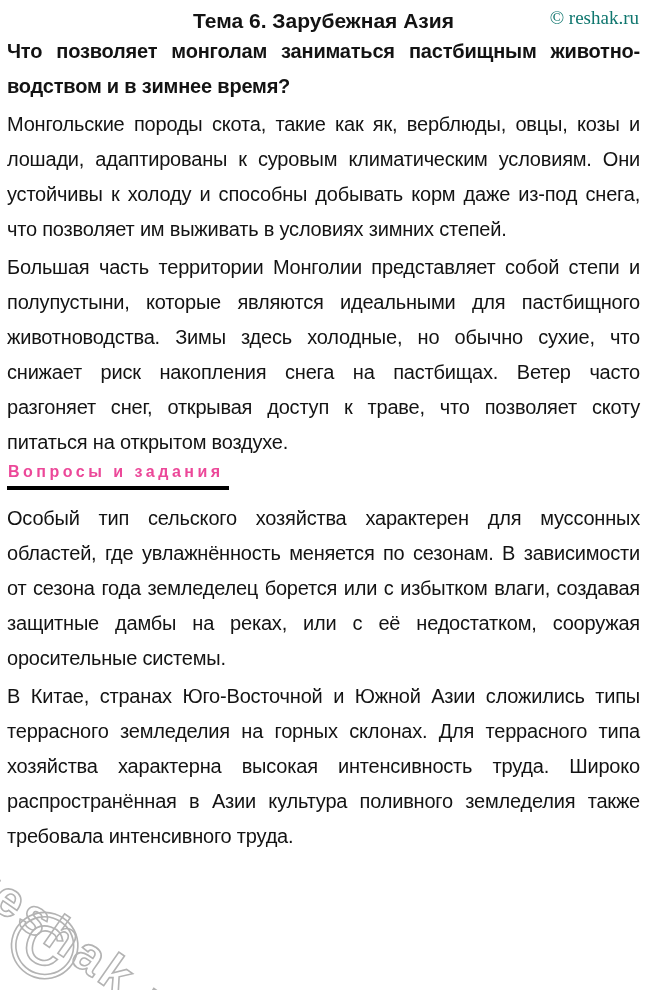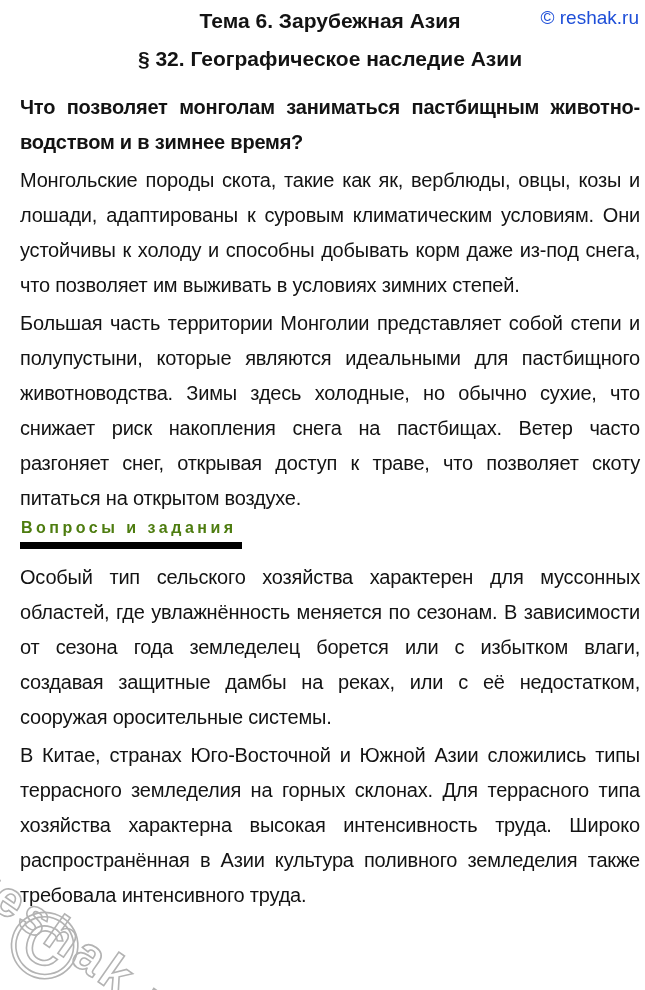--- a/index.html
+++ b/index.html
@@ -9,29 +9,29 @@
     height: 990px;
     background: #ffffff;
     overflow: hidden;
     font-family: "Liberation Sans", sans-serif;
     color: #131313;
   }
   .copyright {
     position: absolute;
     top: 7px;
     right: 6px;
-    font-family: Liberation Sans, sans-serif;
+    font-family: Liberation Serif, serif;
     font-size: 19px;
-    color: #1d4ed8;
+    color: #0f766e;
     z-index: 2;
   }
   .content {
     position: relative;
     z-index: 1;
-    padding: 6px 5px 0 20px;
+    padding: 6px 5px 0 7px;
   }
   .title {
     text-align: center;
     font-weight: bold;
     font-size: 21px;
     line-height: 26px;
     margin: 2px 0 0 0;
   }
   .subtitle {
     text-align: center;
@@ -50,22 +50,22 @@
   }
   .para.bold { font-weight: bold; }
   .green-label {
     margin: 3px 0 11px 0;
   }
   .green-label span {
     display: inline-block;
     font-size: 16px;
     font-weight: bold;
     letter-spacing: 3.5px;
-    color: #4d7c0f;
-    border-bottom: 7px solid #000000;
+    color: #ec4899;
+    border-bottom: 4px solid #000000;
     padding: 0 5px 5px 1px;
   }
   .wm {
     position: absolute;
     z-index: 0;
     color: transparent;
     -webkit-text-stroke: 1.6px #b3b3b3;
     pointer-events: none;
     user-select: none;
     font-family: "Liberation Sans", sans-serif;
@@ -94,21 +94,20 @@
 
   <div class="wm wm-text">reshak.ru</div>
   <div class="wm wm-c">©</div>
 
   <div class="copyright">© reshak.ru</div>
 
   <div class="content">
 
     <div class="title">Тема 6. Зарубежная Азия</div>
 
-    <div class="subtitle">§ 32. Географическое наследие Азии</div>
 
     <p class="para bold">Что позволяет монголам заниматься пастбищным животно-водством и в зимнее время?</p>
 
     <p class="para">Монгольские породы скота, такие как як, верблюды, овцы, козы и лошади, адаптированы к суровым климатическим условиям. Они устойчивы к холоду и способны добывать корм даже из-под снега, что позволяет им выживать в условиях зимних степей.</p>
 
     <p class="para">Большая часть территории Монголии представляет собой степи и полупустыни, которые являются идеальными для пастбищного животноводства. Зимы здесь холодные, но обычно сухие, что снижает риск накопления снега на пастбищах. Ветер часто разгоняет снег, открывая доступ к траве, что позволяет скоту питаться на открытом воздухе.</p>
 
     <div class="green-label">
       <span>Вопросы и задания</span>
     </div>

